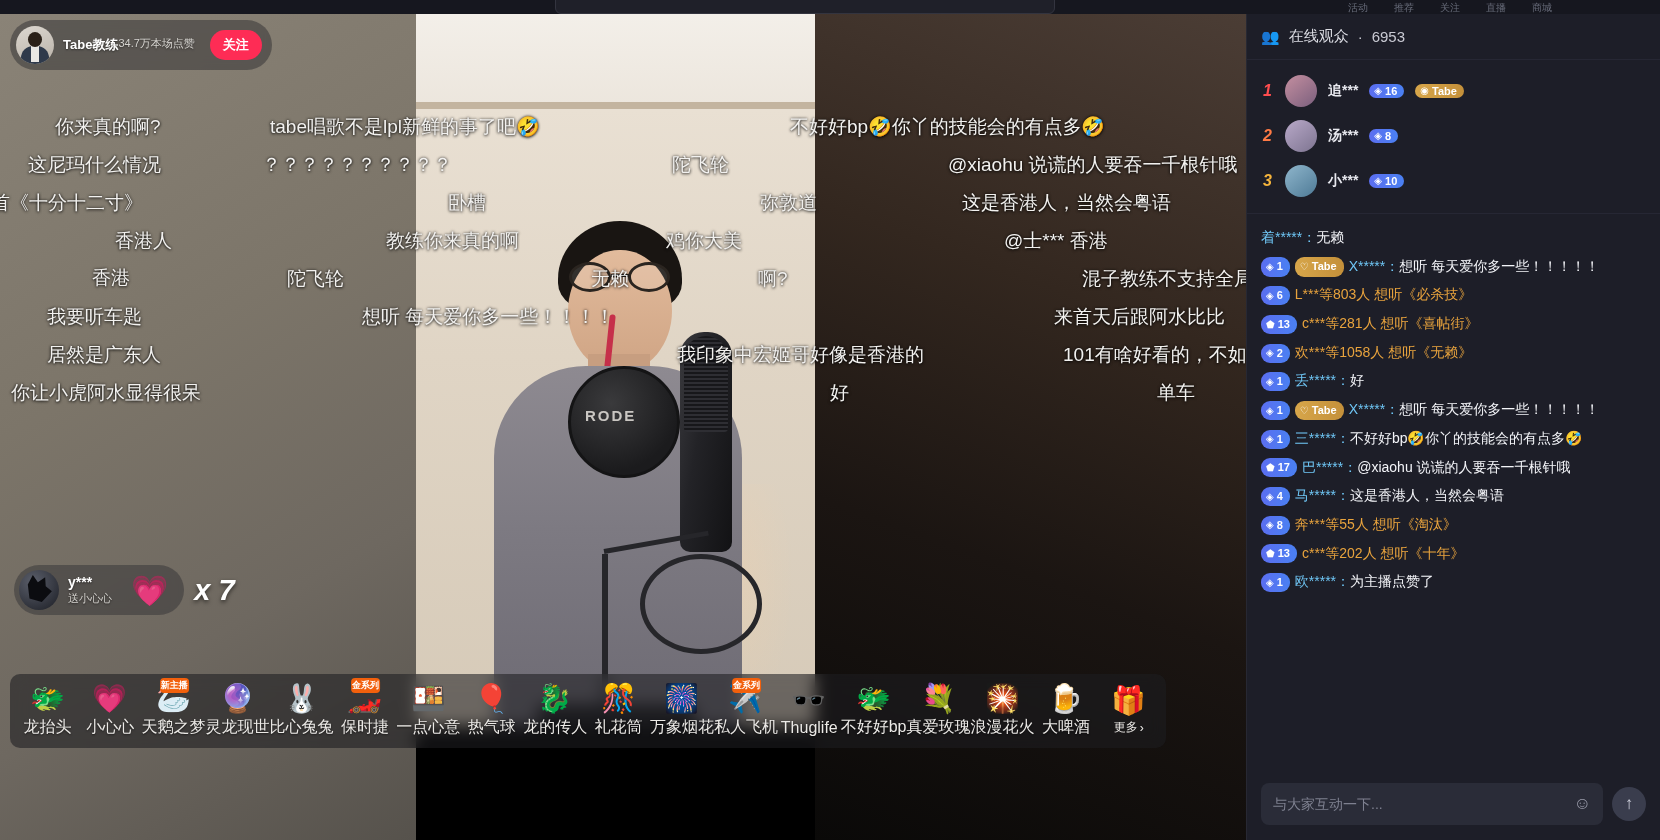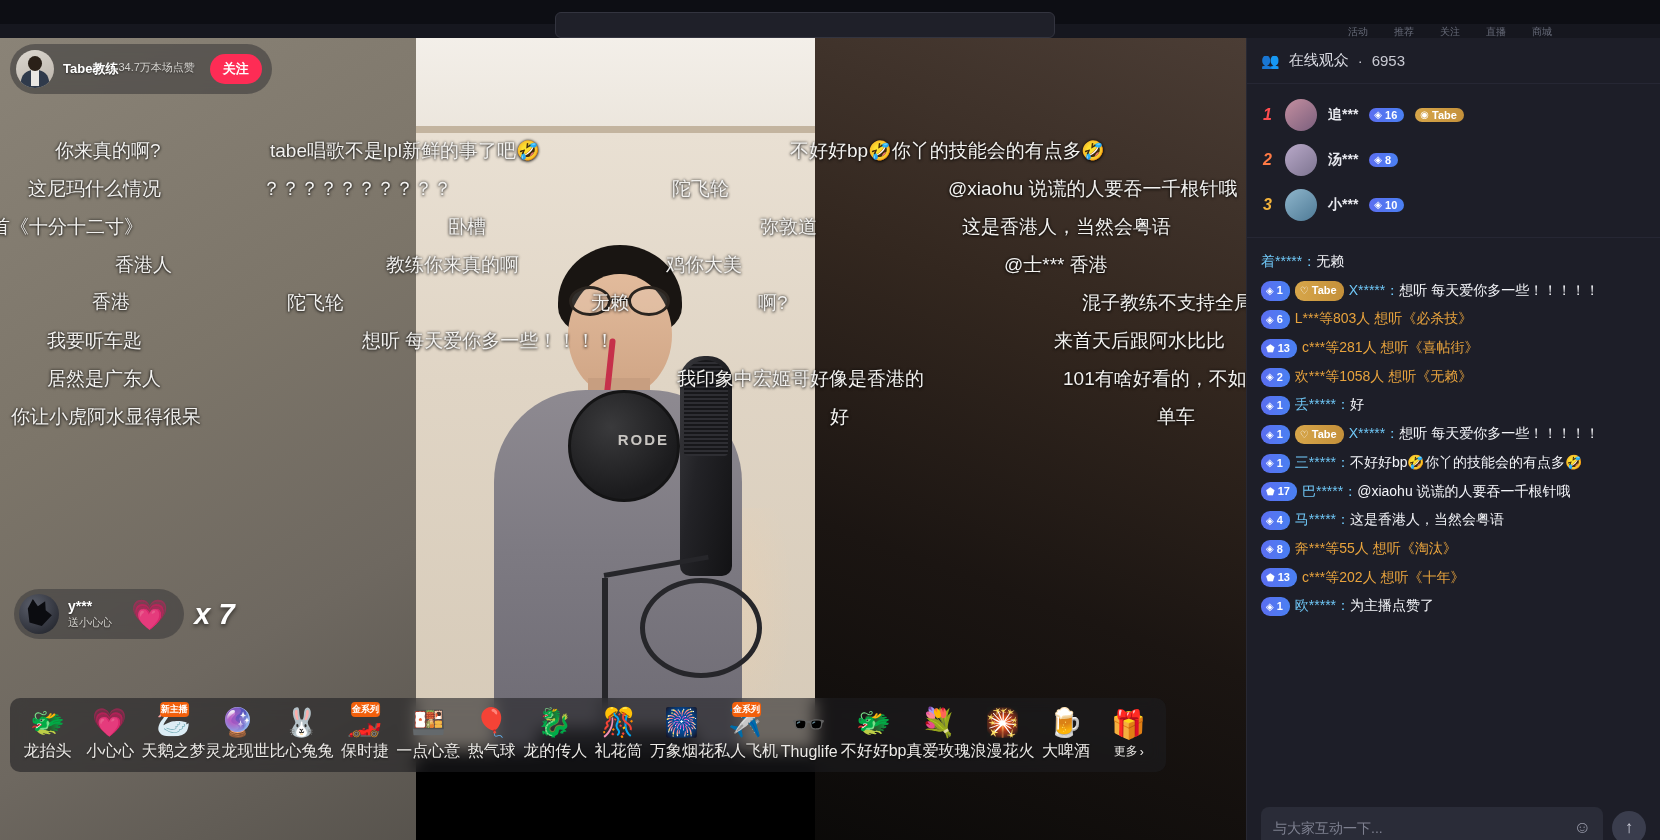--- a/index.html
+++ b/index.html
@@ -2,21 +2,21 @@
 <html><head>
 <meta charset="utf-8">
 <style>
   * { box-sizing: border-box; margin: 0; padding: 0; }
   html, body {
     width: 1660px; height: 840px;
     background: #0d0e14;
     font-family: "Liberation Sans", "DejaVu Sans", sans-serif;
     overflow: hidden;
   }
-  #app { position: relative; width: 1660px; height: 756px; margin-top: 24px; }
+  #app { position: relative; width: 1660px; height: 756px; }
 
   
   .topbar {
     position: absolute; left: 0; top: 0; width: 1320px; height: 16px;
     background: #16171f;
   }
   .topbar-pill {
     position: absolute; left: 555px; top: -12px; width: 500px; height: 26px;
     background: #1f2029; border: 1px solid #33343f; border-radius: 6px;
   }
@@ -101,21 +101,21 @@
     background: #c6304a; border-radius: 3px; transform: rotate(6deg);
   }
   .mic-pop {
     position: absolute; left: 152px; top: 352px; width: 112px; height: 112px;
     background: radial-gradient(circle at 38% 32%, #3a3a3c 0%, #1b1b1d 70%);
     border-radius: 50%; border: 3px solid #141415;
   }
   .mic-pop-label {
     position: absolute; left: 14px; top: 38px; width: 84px;
     color: #c9c6c2; font-size: 15px; font-weight: bold; letter-spacing: 2px;
-    text-align: right; font-family: "Liberation Sans", sans-serif;
+    text-align: left; font-family: "Liberation Sans", sans-serif;
   }
   .mic-body {
     position: absolute; left: 264px; top: 318px; width: 52px; height: 220px;
     background: linear-gradient(100deg,#3a3a3e 0%,#232327 40%,#121214 100%);
     border-radius: 24px 24px 10px 10px;
   }
   .mic-grille {
     position: absolute; left: 268px; top: 322px; width: 44px; height: 96px;
     background: repeating-linear-gradient(0deg,#2e2e33 0 2px,#17171a 2px 4px);
     border-radius: 22px 22px 4px 4px;

